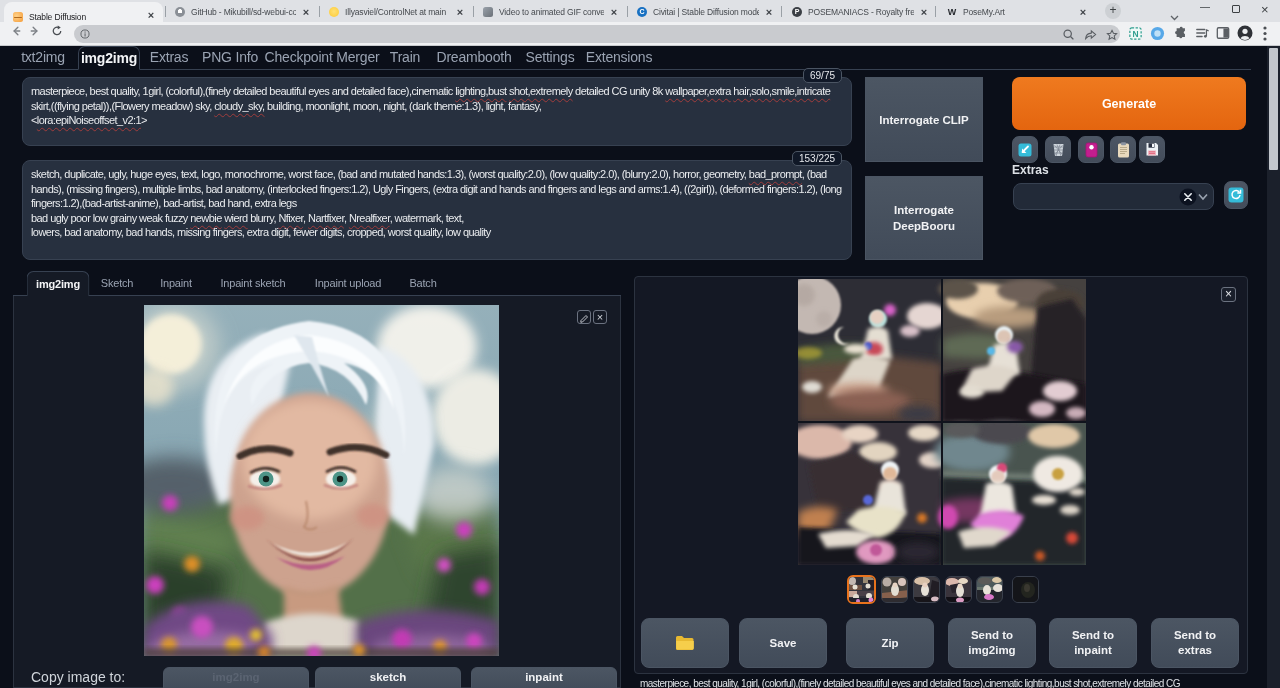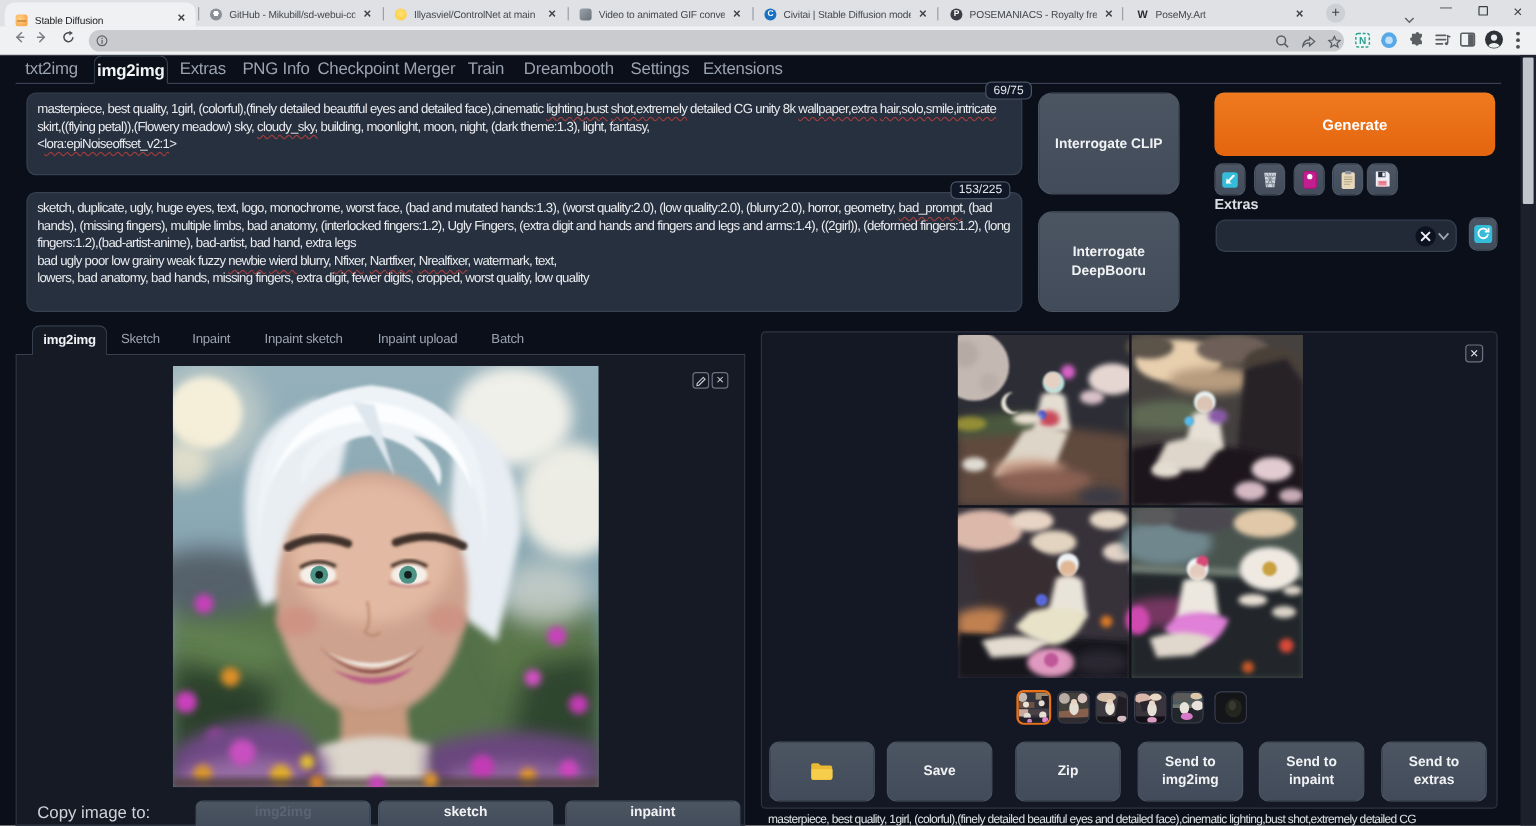--- a/index.html
+++ b/index.html
@@ -19,21 +19,21 @@
 .sb { position:absolute; right:0; top:0; width:13px; height:642px; background:#1b202b; }
 .sb .thumb { position:absolute; left:2px; top:2px; width:9px; height:122px; background:#c2c6cc; border-radius:1px; }
 
 #navtabs { position:absolute; top:0px; left:13px; right:29px; height:24px; border-bottom:1px solid #374151; font-size:14px; letter-spacing:-0.2px; color:#9aa3b2; }
 #navtabs .nt { position:absolute; top:0; height:24px; line-height:23px; text-align:center; transform:translateX(-50%); white-space:nowrap; }
 #navtabs .nt.sel { color:#f3f4f6; font-weight:bold; border:1px solid #374151; border-bottom:1px solid #0b0f19; border-radius:7px 7px 0 0; background:#0b0f19; }
 
 .ta { position:absolute; left:22px; width:830px; background:#27303f; border:1px solid #374151; border-radius:8px; font-size:11px; letter-spacing:-0.57px; line-height:14.6px; color:#e9ebee; padding:6px 8px; white-space:pre-line; }
 .sq { text-decoration:underline; text-decoration-style:wavy; text-decoration-color:#a03c3c; text-decoration-thickness:0.9px; text-underline-offset:2.5px; }
 .counter { position:absolute; background:#101827; border:1px solid #4b5563; border-radius:5px; color:#e5e7eb; font-size:10px; height:15px; line-height:13px; padding:0 6px; z-index:5; }
-.igbtn { position:absolute; left:865px; width:118px; background:linear-gradient(#4c5663,#414b59); border:1px solid #4b5563; border-radius:12px; color:#f1f2f4; font-weight:bold; font-size:11.5px; line-height:16px; display:flex; align-items:center; justify-content:center; text-align:center; }
+.igbtn { position:absolute; left:865px; width:118px; background:linear-gradient(#4c5663,#414b59); border:1px solid #4b5563; border-radius:0; color:#f1f2f4; font-weight:bold; font-size:11.5px; line-height:16px; display:flex; align-items:center; justify-content:center; text-align:center; }
 #generate { position:absolute; left:1012px; top:31px; width:234px; height:53px; background:linear-gradient(#ef7a1f,#e4650f); border-radius:8px; color:#fff; font-weight:bold; font-size:12.5px; display:flex; align-items:center; justify-content:center; }
 .tool { position:absolute; top:90px; width:26px; height:27px; background:linear-gradient(#4d5664,#434c5a); border:1px solid #4b5563; border-radius:7px; display:flex; align-items:center; justify-content:center; }
 #styleslbl { position:absolute; left:1012px; top:117px; font-size:12px; color:#dde1e6; font-weight:bold; }
 #stylesdd { position:absolute; left:1013px; top:137px; width:201px; height:27px; background:#222a38; border:1px solid #374151; border-radius:8px; }
 #stylesrefresh { position:absolute; left:1224px; top:135px; width:24px; height:28px; background:linear-gradient(#4d5664,#434c5a); border:1px solid #4b5563; border-radius:7px; display:flex; align-items:center; justify-content:center; }
 
 #leftpanel { position:absolute; left:13px; top:250px; width:608px; height:392px; background:#151a25; border:1px solid #2c3340; border-top:none; }
 #subtabs { position:absolute; top:225px; left:13px; width:608px; height:25px; border-bottom:1px solid #374151; font-size:11px; letter-spacing:-0.2px; color:#9aa3b2; }
 #subtabs .nt { position:absolute; top:0; height:25px; line-height:24px; text-align:center; transform:translateX(-50%); white-space:nowrap; }
 #subtabs .nt.sel { color:#f3f4f6; font-weight:bold; border:1px solid #374151; border-bottom:none; border-radius:7px 7px 0 0; background:#151a25; height:25px; top:0; z-index:2; }
@@ -169,21 +169,21 @@
     <div class="nt" style="left:30px;">txt2img</div>
     <div class="nt sel" style="left:96px; width:62px;">img2img</div>
     <div class="nt" style="left:156px;">Extras</div>
     <div class="nt" style="left:217px;">PNG Info</div>
     <div class="nt" style="left:309px;">Checkpoint Merger</div>
     <div class="nt" style="left:392px;">Train</div>
     <div class="nt" style="left:461px;">Dreambooth</div>
     <div class="nt" style="left:537px;">Settings</div>
     <div class="nt" style="left:606px;">Extensions</div>
   </div>
-  <div class="counter" style="left:821px; top:22px;">69/75</div>
+  <div class="counter" style="left:803px; top:22px;">69/75</div>
   <div class="ta" id="prompt" style="top:31px; height:69px;">masterpiece, best quality, 1girl, (colorful),(finely detailed beautiful eyes and detailed face),cinematic <span class="sq">lighting,bust</span> <span class="sq">shot,extremely</span> detailed CG unity 8k <span class="sq">wallpaper,extra</span> <span class="sq">hair,solo,smile,intricate</span>
 skirt,((flying petal)),(Flowery meadow) sky, <span class="sq">cloudy_sky,</span> building, moonlight, moon, night, (dark theme:1.3), light, fantasy,
 &lt;<span class="sq">lora:epiNoiseoffset_v2:1</span>&gt;</div>
   <div class="counter" style="left:792px; top:105px;">153/225</div>
   <div class="ta" id="negprompt" style="top:114px; height:100px;">sketch, duplicate, ugly, huge eyes, text, logo, monochrome, worst face, (bad and mutated hands:1.3), (worst quality:2.0), (low quality:2.0), (blurry:2.0), horror, geometry, <span class="sq">bad_prompt</span>, (bad
 hands), (missing fingers), multiple limbs, bad anatomy, (interlocked fingers:1.2), Ugly Fingers, (extra digit and hands and fingers and legs and arms:1.4), ((2girl)), (deformed fingers:1.2), (long
 fingers:1.2),(bad-artist-anime), bad-artist, bad hand, extra legs
 bad ugly poor low grainy weak fuzzy <span class="sq">newbie</span> <span class="sq">wierd</span> blurry, <span class="sq">Nfixer</span>, <span class="sq">Nartfixer</span>, <span class="sq">Nrealfixer</span>, watermark, text,
  lowers, bad anatomy, bad hands, missing fingers, extra digit, fewer digits, cropped, worst quality, low quality</div>
   <div class="igbtn" style="top:31px; height:85px;">Interrogate CLIP</div>

